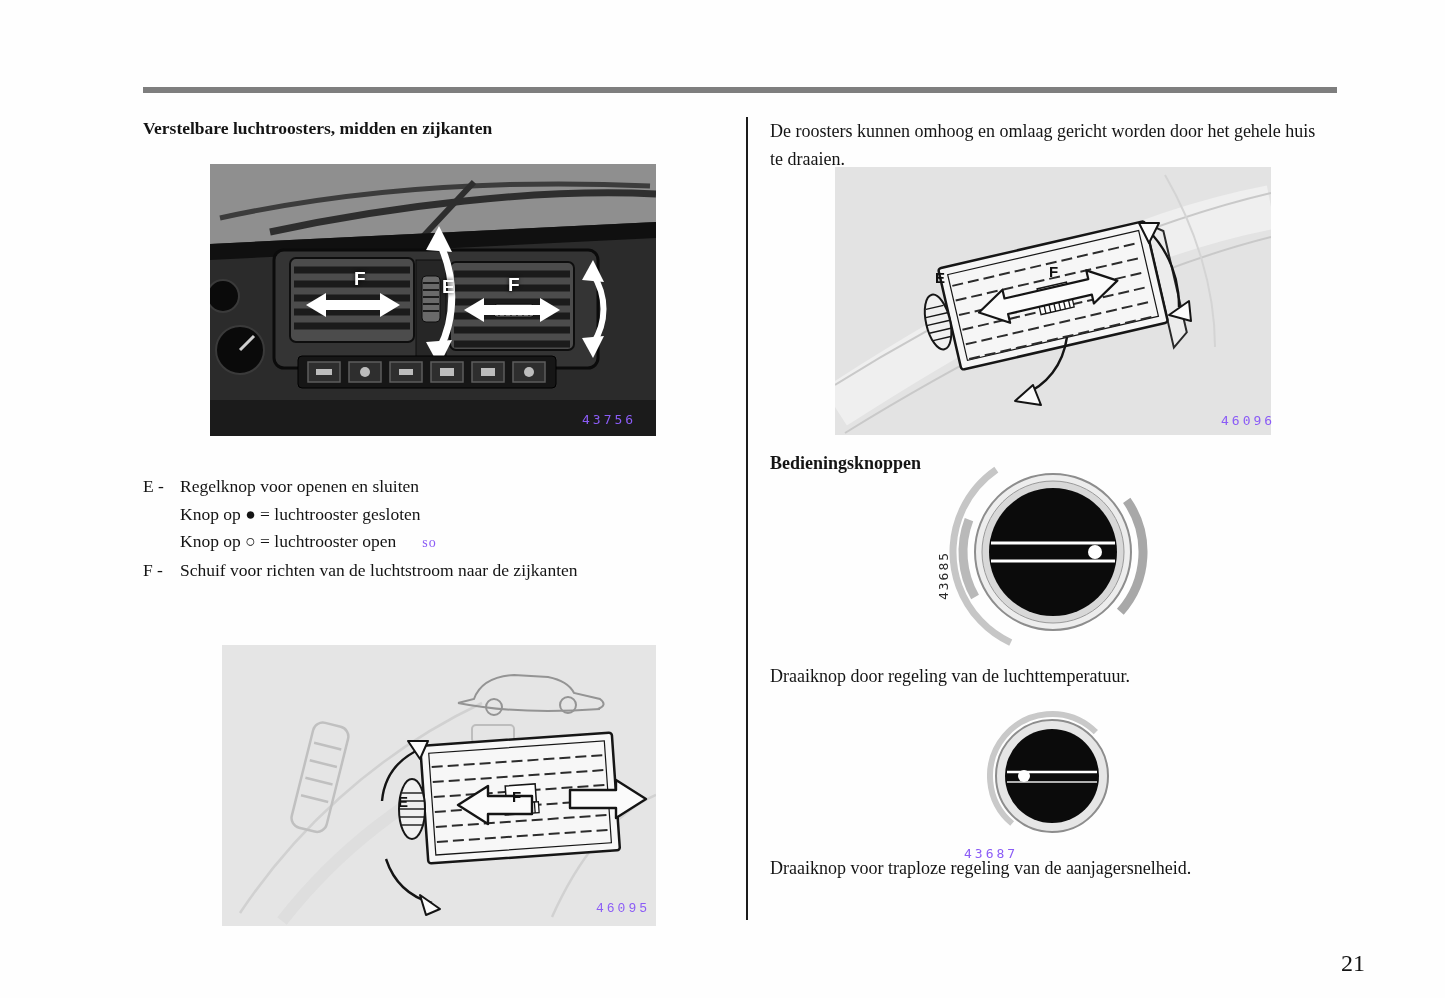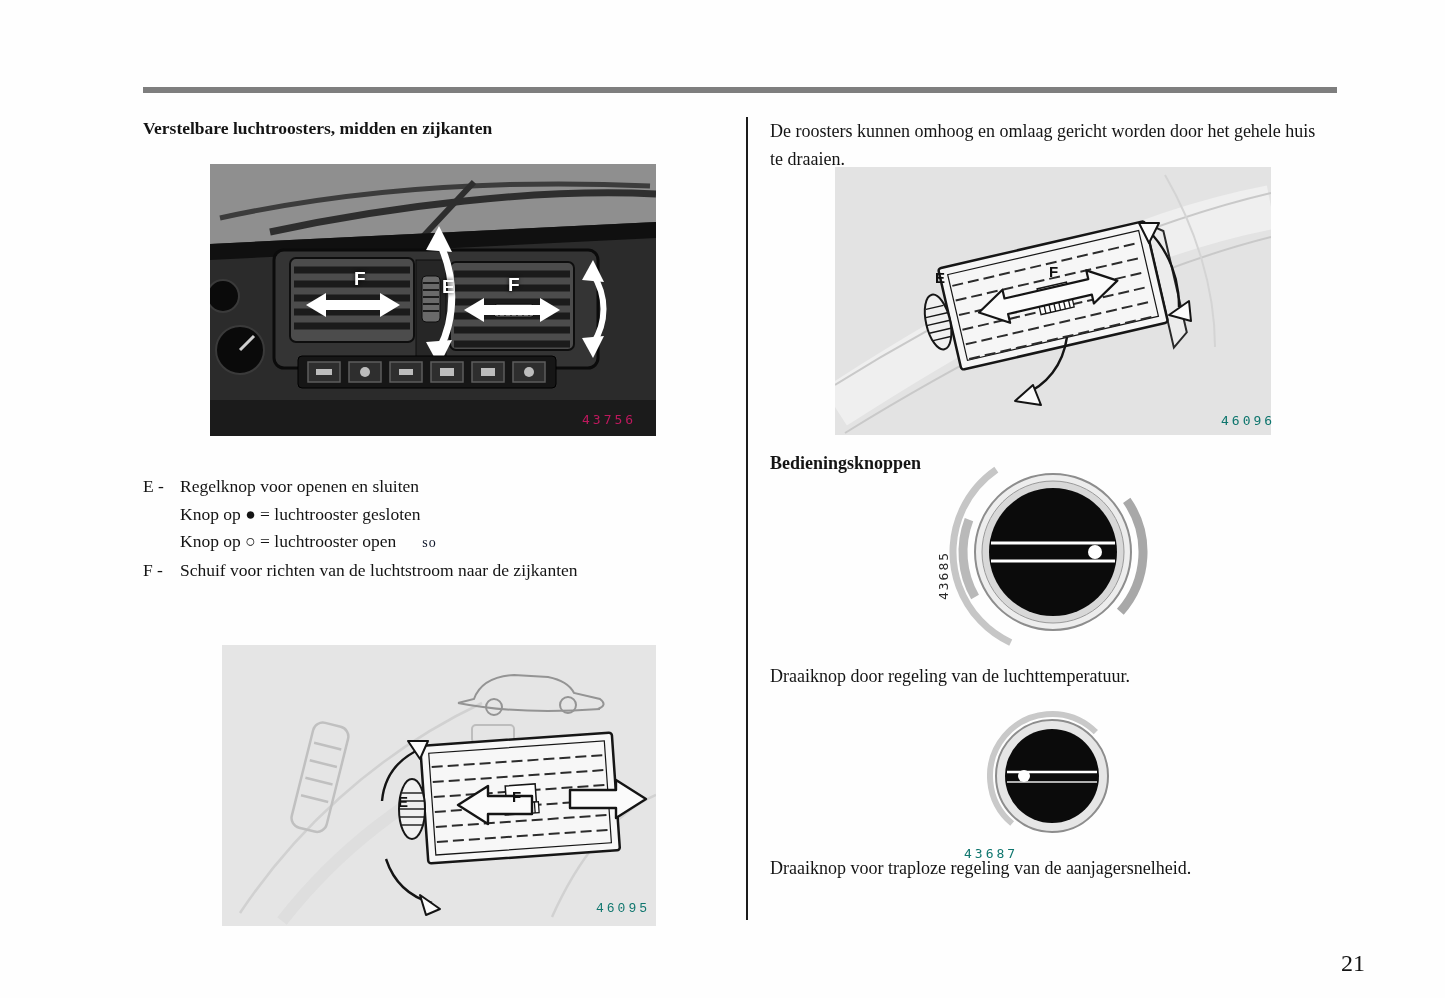--- a/index.html
+++ b/index.html
@@ -13,41 +13,41 @@
   .hdr-rule { background:#7e7e7e; }
   .col-divider { background:#1c1c1c; }
   .bold-heading { font-size:17.5px; font-weight:bold; white-space:nowrap; }
   .body-text { font-size:18px; line-height:28px; }
   .caption { font-size:18px; white-space:nowrap; }
   .page-num { font-size:24px; }
   .fig { position:absolute; }
   .fig svg { display:block; width:100%; height:100%; }
   .fig-num {
     position:absolute; font-family:"DejaVu Sans Mono", monospace;
-    font-size:13px; letter-spacing:3px; color:#0f766e; white-space:nowrap;
-  }
-  .fig-num.light { color:#be185d; }
+    font-size:13px; letter-spacing:3px; color:#8b5cf6; white-space:nowrap;
+  }
+  .fig-num.light { color:#8b5cf6; }
   .rot-num {
     position:absolute; font-family:"DejaVu Sans Mono", monospace;
     font-size:13px; letter-spacing:2px; color:#2a2a2a; width:80px; text-align:center;
     transform:rotate(-90deg);
   }
   .vent-letter {
     position:absolute; color:#ffffff; font-family:"Liberation Sans", sans-serif;
     font-weight:bold; font-size:19px; text-shadow:0 0 4px #000;
   }
   .line-letter {
     position:absolute; color:#101010; font-family:"Liberation Sans", sans-serif;
     font-weight:bold; font-size:15px;
   }
   .list { font-size:17.5px; }
   .list-row { line-height:27.5px; white-space:nowrap; }
   .item-label { display:inline-block; width:37px; }
   .item-note {
-    margin-left:26px; font-size:14px; color:#0f172a; letter-spacing:1px;
+    margin-left:26px; font-size:14px; color:#8b5cf6; letter-spacing:1px;
   }
 </style>
 </head>
 <body>
 
 <div class="page">
 
   <div class="abs hdr-rule" style="left:143px; top:87px; width:1194px; height:6px;"></div>
 
   <div class="abs col-divider" style="left:746px; top:117px; width:2px; height:803px;"></div>

